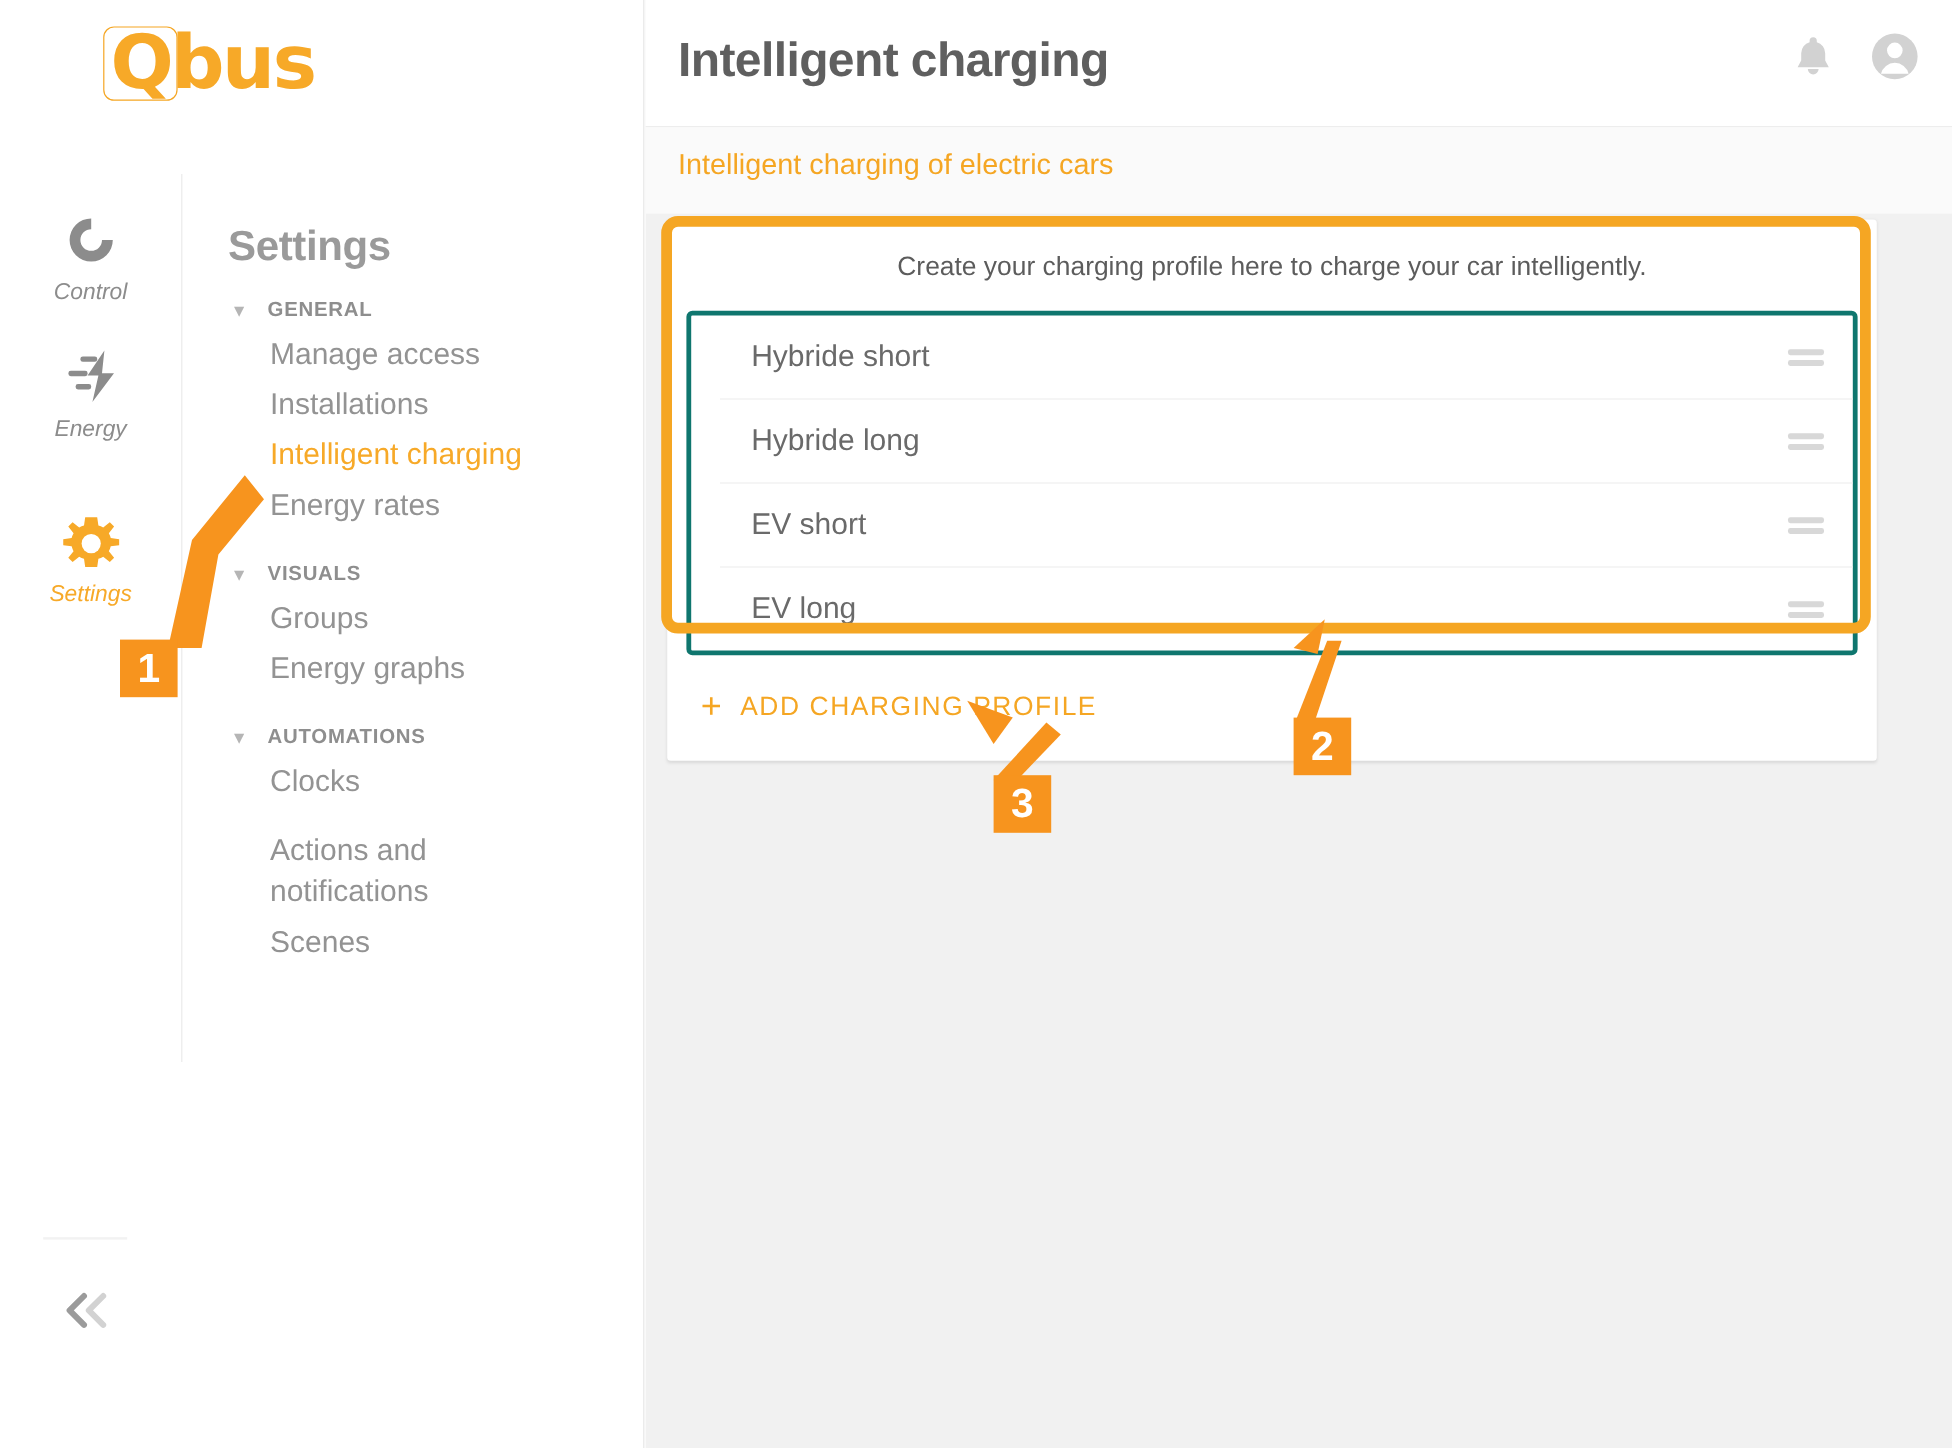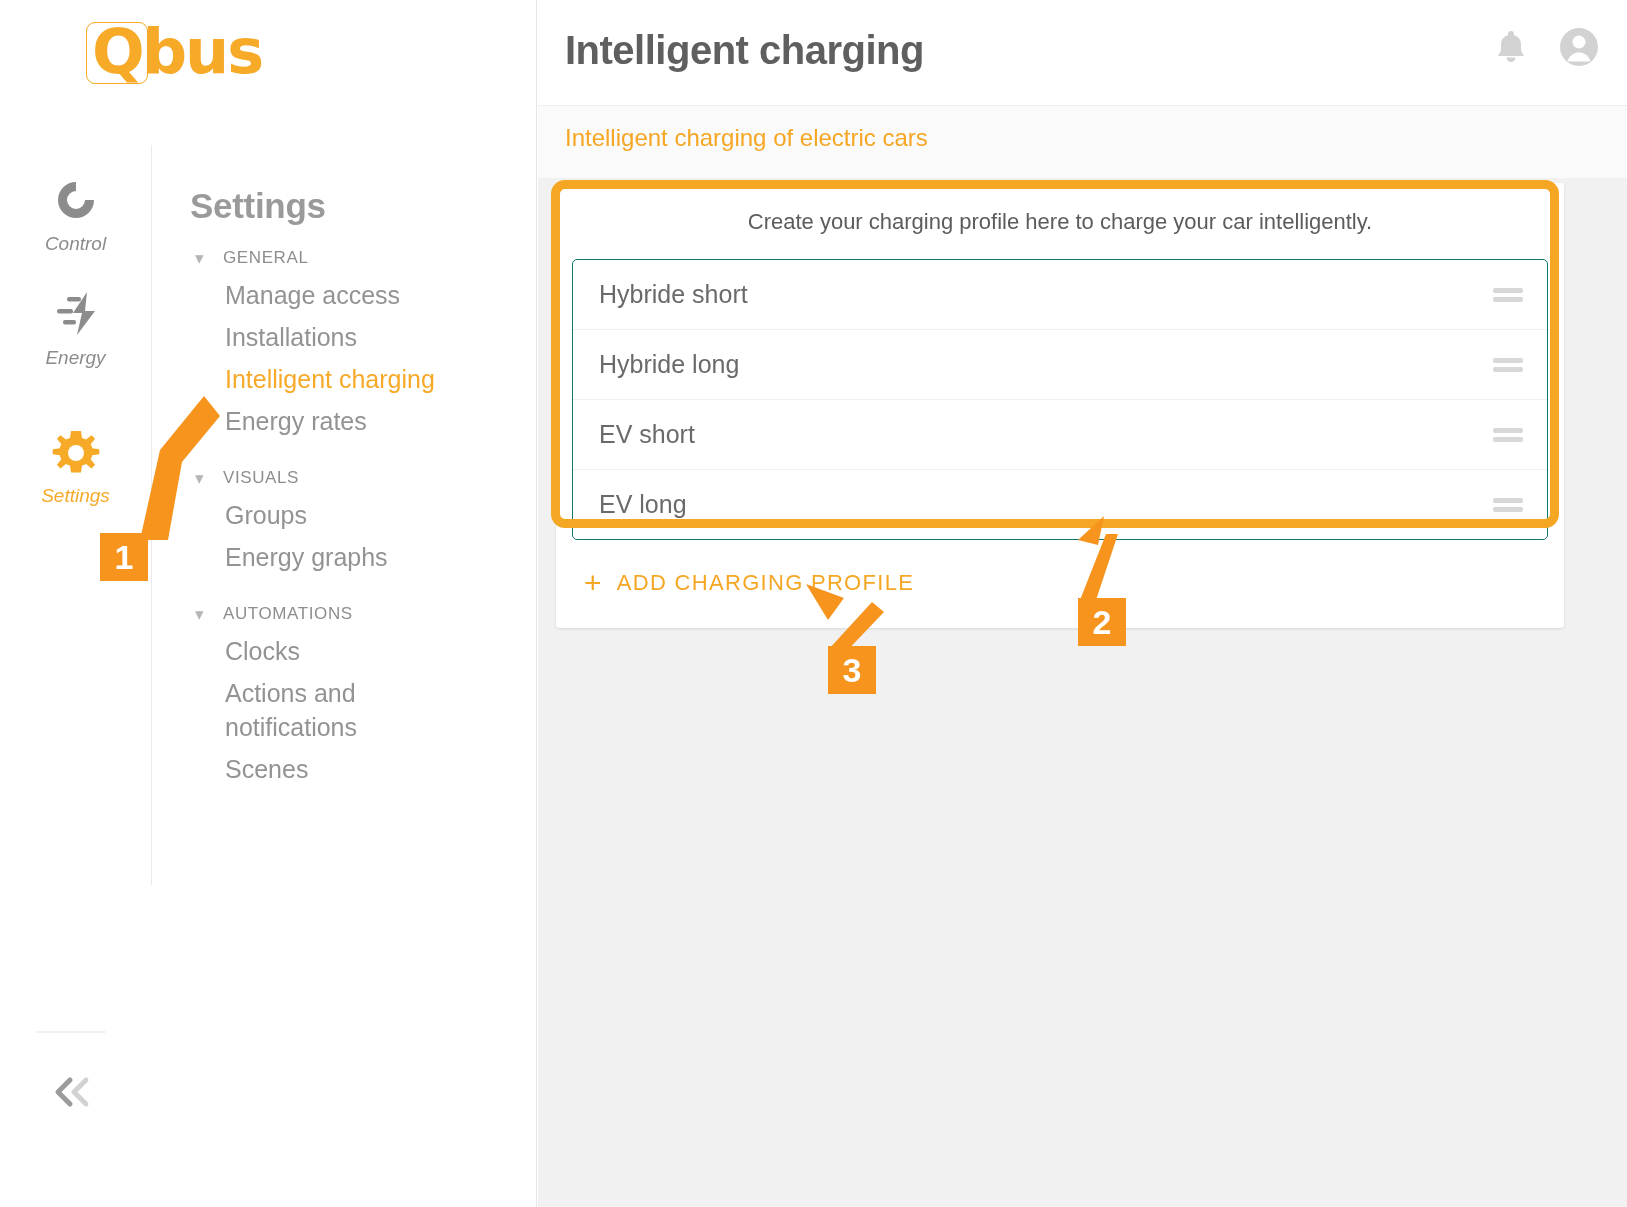--- a/index.html
+++ b/index.html
@@ -119,21 +119,21 @@
     cursor: pointer;
   }
   .menu-group-head .chev {
     color: #b5b5b5;
     font-size: 17px;
     line-height: 1;
     width: 14px;
   }
   .menu-group-head .gtext {
     font-size: 17px;
-    font-weight: normal;
+    font-weight: bold;
     color: #8e8e8e;
     letter-spacing: 0.6px;
   }
   .menu-item {
     font-size: 25px;
     color: #939393;
     line-height: 1.36;
     margin: 0 0 0 35px;
     padding: 4px 0;
     cursor: pointer;
@@ -197,23 +197,24 @@
     text-align: center;
   }
   .card-intro {
     font-size: 22px;
     color: #5c5c5c;
     padding: 26px 30px 24px 30px;
     font-weight: 300;
   }
   .list-wrap {
     margin: 0 16px;
-    border: 1px solid #0f766e;
+    border: 4px solid #0f766e;
     border-radius: 5px;
     overflow: hidden;
+    padding-left: 24px;
   }
   .list-row {
     position: relative;
     height: 69px;
     display: flex;
     align-items: center;
     border-bottom: 1px solid #efefef;
     cursor: pointer;
   }
   .list-row:last-child { border-bottom: none; }
@@ -365,21 +366,21 @@
       </div>
 
       <div class="menu-spacer"></div>
 
       <div class="menu-group">
         <div class="menu-group-head">
           <span class="chev">▾</span>
           <span class="gtext">AUTOMATIONS</span>
         </div>
         <div class="menu-item">Clocks</div>
-        <div class="menu-item" style="width:190px;">Actions and notifications</div>
+        <div class="menu-item" style="width:190px;margin-top:16px;">Actions and notifications</div>
         <div class="menu-item">Scenes</div>
       </div>
     </div>
   </div>
 
   <div class="main">
 
     <div class="topbar">
       <div class="page-title">Intelligent charging</div>
       <div class="topbar-icons">

